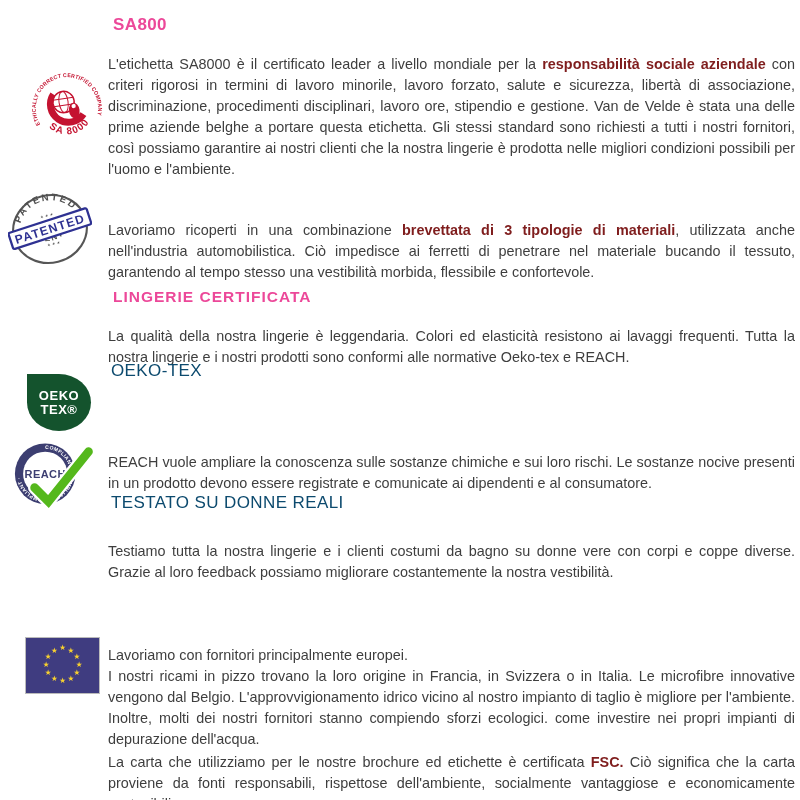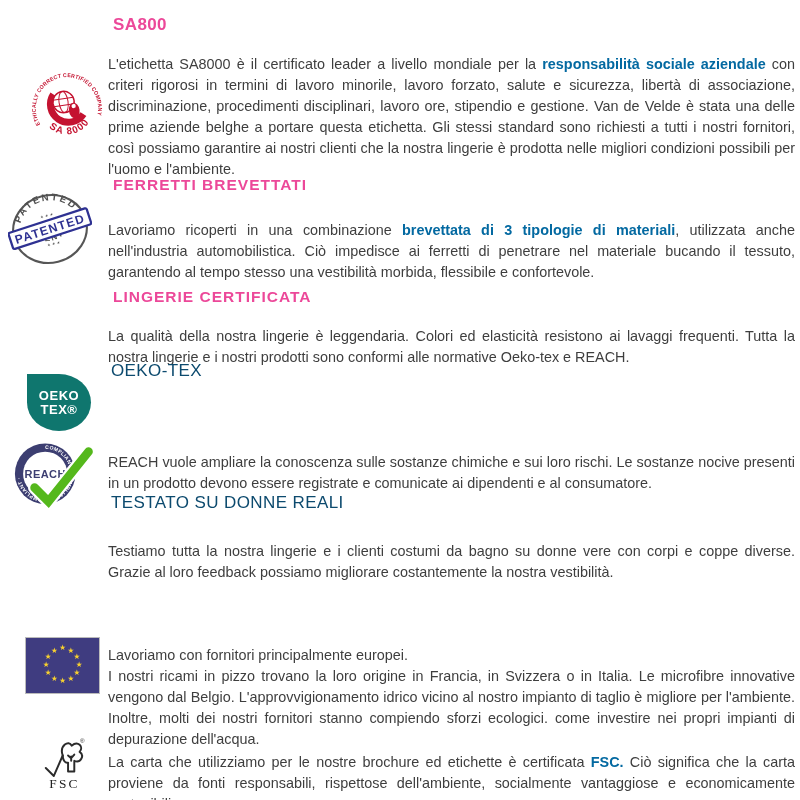--- a/index.html
+++ b/index.html
@@ -7,21 +7,21 @@
     width:800px;height:800px;background:#ffffff;
     font-family:"Liberation Sans",sans-serif;color:#3e3e3e;
   }
   .page{position:relative;width:800px;height:800px;background:#ffffff;overflow:hidden;}
 
   .icon{position:absolute;}
   .txt{
     position:absolute;left:108px;width:687px;
     font-size:14.4px;line-height:21px;text-align:justify;color:#3e3e3e;
   }
-  .txt .b{font-weight:bold;color:#0369a1;}
+  .txt .b{font-weight:bold;color:#7f1d1d;}
   .heading{position:absolute;left:113px;color:#ec4899;margin:0;}
   .h1{top:15px;font-size:17px;font-weight:600;letter-spacing:.4px;}
   .h2{top:176px;font-size:15.5px;font-weight:700;letter-spacing:1px;}
   .h3{top:288px;font-size:15.5px;font-weight:700;letter-spacing:1px;}
   .lbl{position:absolute;left:111px;font-size:17px;color:#0c4a6e;letter-spacing:.4px;}
   .lbl-oeko{top:361px;}
   .lbl-testato{top:493px;}
 
   .p-sa8000{top:40px;}
   .p-ferretti{top:206px;}
@@ -34,21 +34,21 @@
   .block-line{display:block;}
 
   .ic-sa8000{left:26px;top:60px;}
   .ic-patented{left:8px;top:192px;}
   .ic-oeko{left:27px;top:374px;}
   .ic-reach{left:12px;top:441px;}
   .ic-eu{left:25px;top:637px;}
   .ic-fsc{left:42px;top:735px;}
 
   .oeko-badge{
-    width:64px;height:57px;background:#0f766e;
+    width:64px;height:57px;background:#14532d;
     border-radius:0 52% 52% 52%;
     display:flex;flex-direction:column;align-items:center;justify-content:center;
     color:#ffffff;font-weight:bold;font-size:13px;line-height:14px;letter-spacing:.5px;
   }
 </style>
 </head>
 <body>
 
 <div class="page">
 
@@ -95,21 +95,20 @@
         <text x="52" y="31" font-size="5.5" fill="#4e4e4e" text-anchor="middle">✶ ✶ ✶</text>
         <text x="52" y="67" font-size="5.5" fill="#4e4e4e" text-anchor="middle">✶ ✶ ✶</text>
         <g transform="rotate(-4 52 46)">
           <rect x="1" y="35" width="102" height="21" fill="#fefefe" stroke="#2e3192" stroke-width="2.8" rx="2"></rect>
           <text x="52" y="51" font-size="15" font-weight="bold" fill="#2e3192" letter-spacing="1.5" text-anchor="middle">PATENTED</text>
         </g>
       </g>
     </svg>
   </div>
 
-  <h2 class="heading h2">FERRETTI BREVETTATI</h2>
   <p class="txt p-ferretti"><span>Lavoriamo ricoperti in una combinazione </span><span class="b">brevettata di 3 tipologie di materiali</span><span>, utilizzata anche nell'industria automobilistica. Ciò impedisce ai ferretti di penetrare nel materiale bucando il tessuto, garantendo al tempo stesso una vestibilità morbida, flessibile e confortevole.</span></p>
 
   <h2 class="heading h3">LINGERIE CERTIFICATA</h2>
   <p class="txt p-lingerie">La qualità della nostra lingerie è leggendaria. Colori ed elasticità resistono ai lavaggi frequenti. Tutta la nostra lingerie e i nostri prodotti sono conformi alle normative Oeko-tex e REACH.</p>
 
   <div class="icon ic-oeko">
     <div class="oeko-badge">
       <span>OEKO</span>
       <span>TEX®</span>
     </div>
@@ -153,27 +152,16 @@
         <text x="23.2" y="38">★</text>
         <text x="21" y="29.8">★</text>
         <text x="23.2" y="21.5">★</text>
         <text x="29.25" y="15.5">★</text>
       </g>
     </svg>
   </div>
 
   <p class="txt p-europa"><span class="block-line">Lavoriamo con fornitori principalmente europei.</span><span>I nostri ricami in pizzo trovano la loro origine in Francia, in Svizzera o in Italia. Le microfibre innovative vengono dal Belgio. L'approvvigionamento idrico vicino al nostro impianto di taglio è migliore per l'ambiente. Inoltre, molti dei nostri fornitori stanno compiendo sforzi ecologici. come investire nei propri impianti di depurazione dell'acqua.</span></p>
 
-  <div class="icon ic-fsc">
-    <svg width="45" height="57" viewBox="0 0 50 64">
-      <g fill="none" stroke="#2b2b2b" stroke-width="2.2" stroke-linecap="round" stroke-linejoin="round">
-        <path d="M 4,37 L 13,46 L 23,23"></path>
-        <path d="M 23,23 C 19,12 30,5 33,12 C 40,6 47,13 42,19 C 48,23 43,32 36,29 L 36,41 L 29,41 L 29,31 C 25,32 23,27 23,23 Z"></path>
-        <path d="M 32.5,29 L 32.5,24 M 32.5,26 L 36,22 M 32.5,26 L 29,23"></path>
-      </g>
-      <text x="45" y="9" font-size="7" fill="#2b2b2b" text-anchor="middle">®</text>
-      <text x="25" y="60" font-size="15" letter-spacing="2.5" fill="#222222" text-anchor="middle" font-family="Liberation Serif, serif">FSC</text>
-    </svg>
-  </div>
 
   <p class="txt p-fsc"><span>La carta che utilizziamo per le nostre brochure ed etichette è certificata </span><span class="b">FSC.</span><span> Ciò significa che la carta proviene da fonti responsabili, rispettose dell'ambiente, socialmente vantaggiose e economicamente sostenibili.</span></p>
 
 </div>
 
 </body></html>

